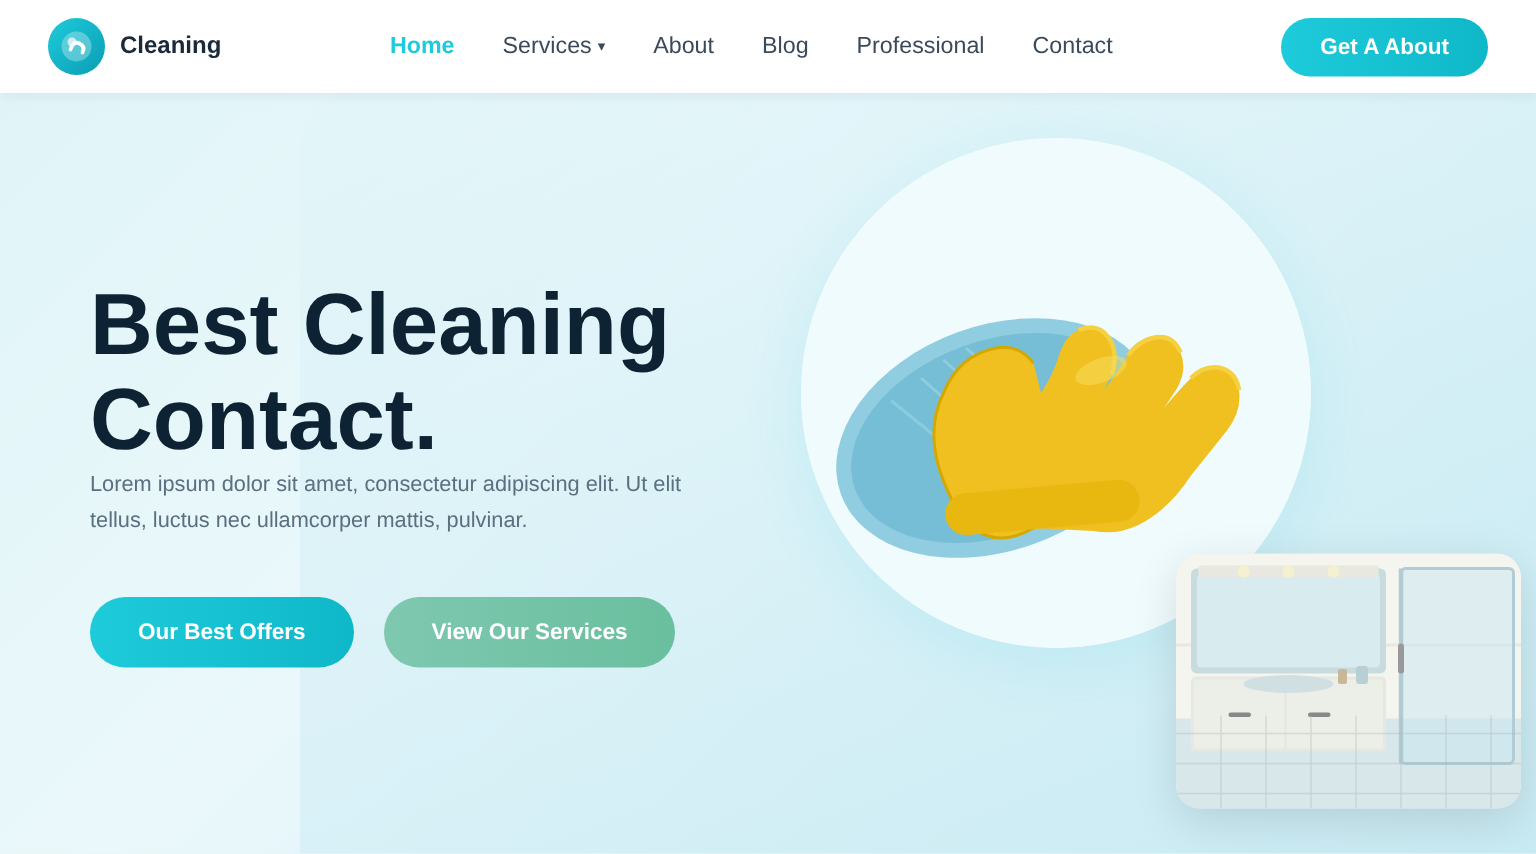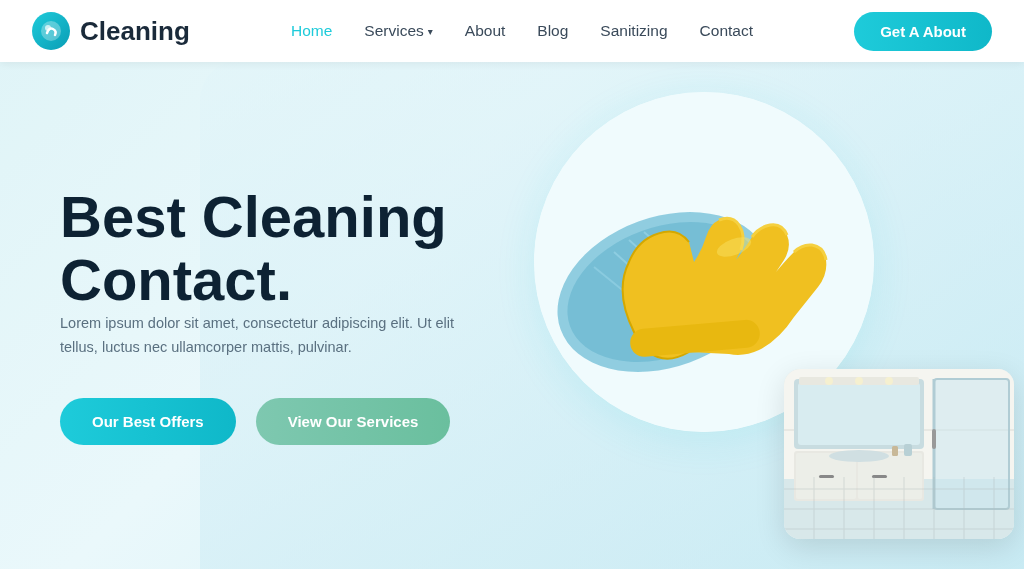--- a/index.html
+++ b/index.html
@@ -60,39 +60,39 @@
       display: flex;
       align-items: center;
       justify-content: center;
       overflow: hidden;
     }
     .logo-icon svg {
       width: 24px;
       height: 24px;
     }
     .logo-text {
-      font-size: 26px;
+      font-size: 16px;
       font-weight: 700;
       color: #1a2a3a;
     }
     .nav-links {
       display: flex;
       align-items: center;
       gap: 32px;
       list-style: none;
     }
     .nav-links li a {
       text-decoration: none;
       font-size: 15.5px;
       color: #3a4a5a;
       font-weight: 500;
     }
     .nav-links li a.active {
       color: #1ecbda;
-      font-weight: 400;
+      font-weight: 700;
     }
     .nav-links .has-dropdown {
       display: flex;
       align-items: center;
       gap: 4px;
     }
     .chevron-down {
       font-size: 10px;
       color: #3a4a5a;
     }
@@ -241,21 +241,21 @@
         <span class="chevron-down">▾</span>
       </span>
     </li>
     <li>
       <a href="#">About</a>
     </li>
     <li>
       <a href="#">Blog</a>
     </li>
     <li>
-      <a href="#">Sanitizing</a>
+      <a href="#">Professional</a>
     </li>
     <li>
       <a href="#">Contact</a>
     </li>
   </ul>
 
   <button class="nav-cta">Get A About</button>
 </nav>
 
 <section class="hero">

